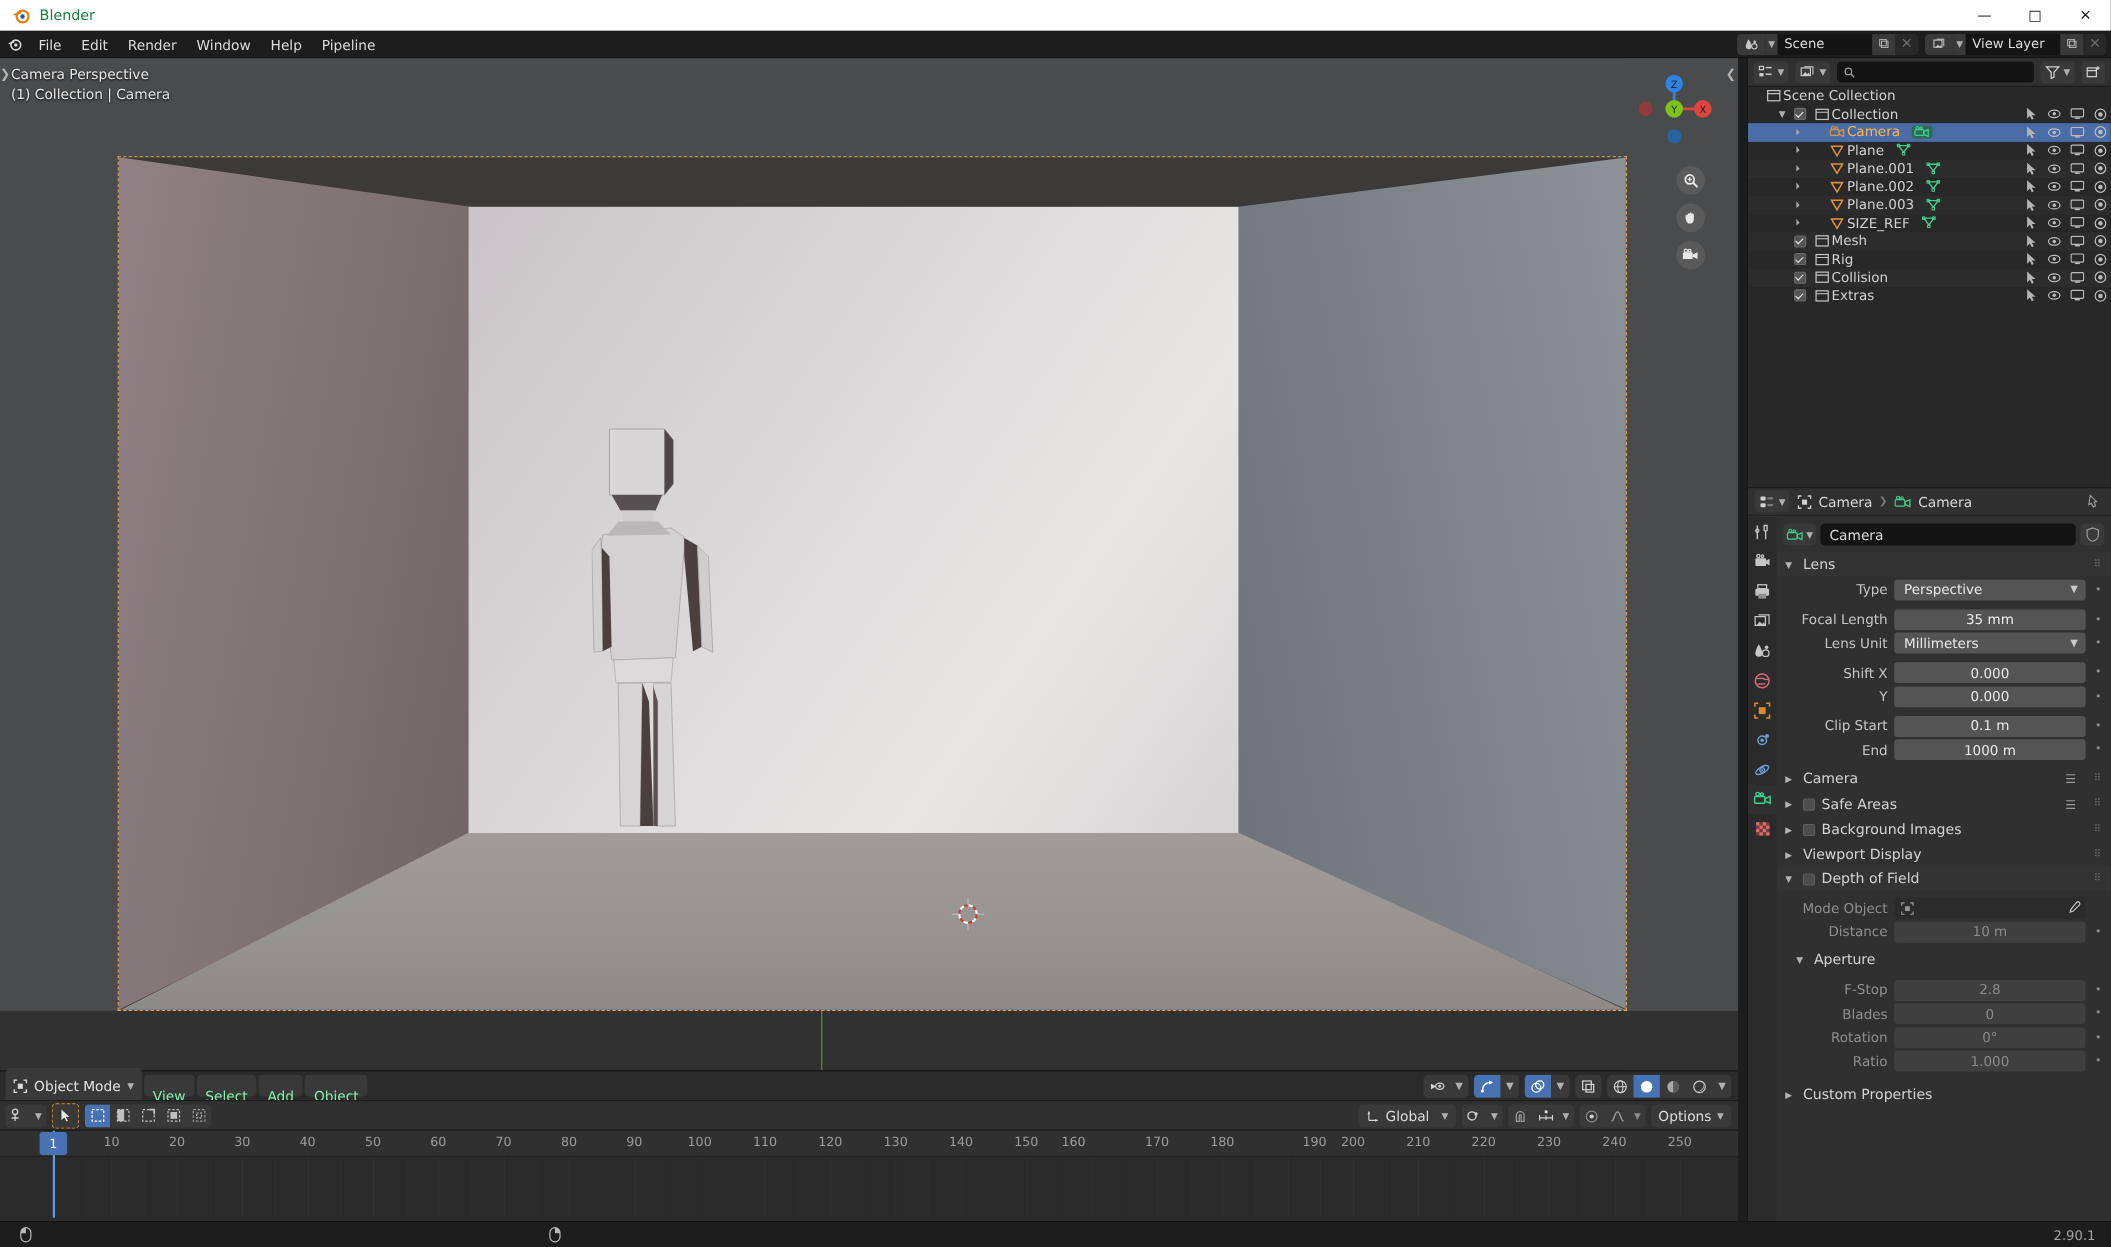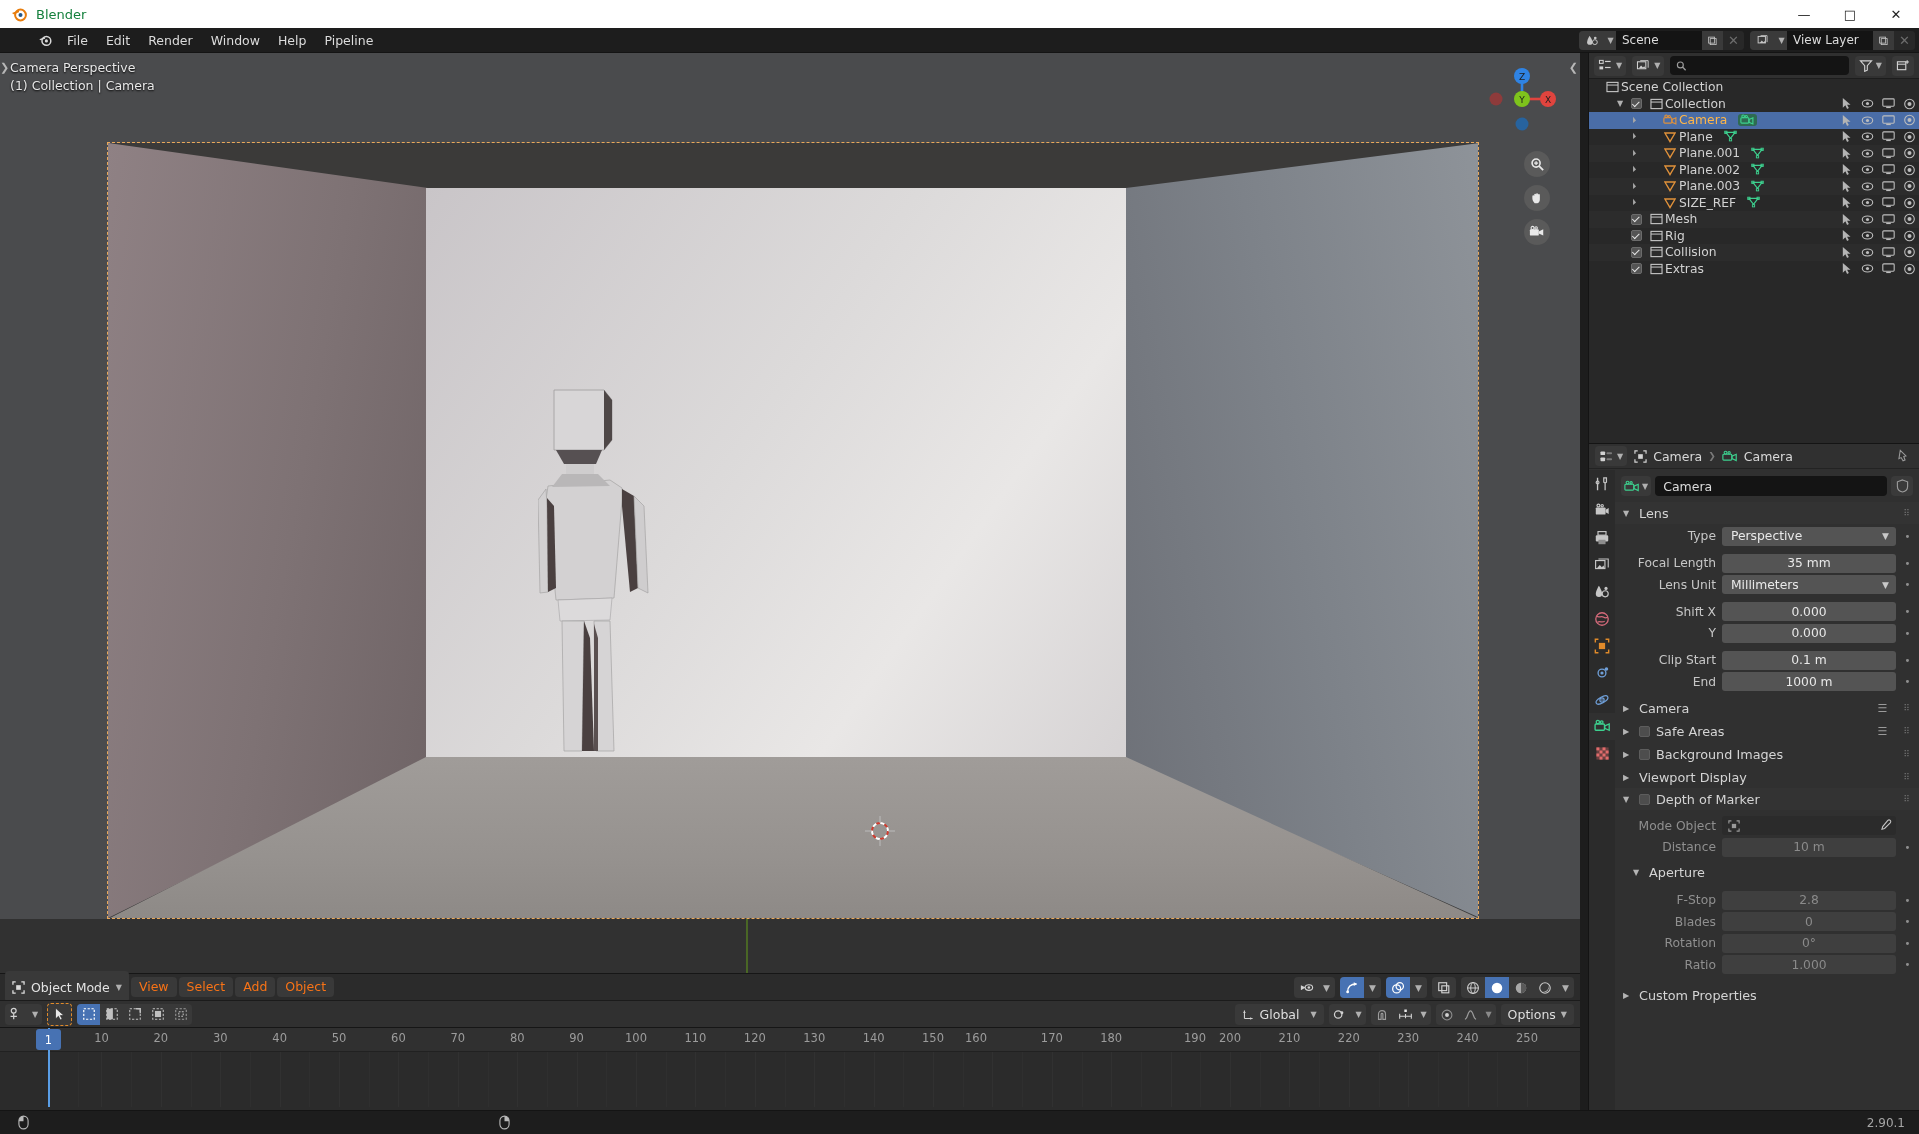--- a/index.html
+++ b/index.html
@@ -17,21 +17,21 @@
     font-size:13px;
   }
   #titlebar .tb-logo{ width:18px;height:18px;margin-right:8px;display:flex;align-items:center;justify-content:center;}
   #titlebar .tb-title{ font-size:13px; color:#15803d;}
   #titlebar .tb-spacer{ flex:1; }
   #titlebar .winbtn{ width:46px;height:28px;display:flex;align-items:center;justify-content:center;color:#222;font-size:13px;}
 
   
   #topbar{
     height:25px; background:#1d1d1d; display:flex; align-items:center;
-    border-bottom:1px solid #141414; position:relative;padding-left:32px;
+    border-bottom:1px solid #141414; position:relative;
   }
   #topbar .bl-icon{ width:26px;height:25px;display:flex;align-items:center;justify-content:center;}
   .menu-item{
     height:25px; line-height:25px; padding:0 9px; color:#dcdcdc; font-size:12.5px; white-space:nowrap;
   }
   .tabs{ display:flex; align-items:flex-end; height:25px; margin-left:18px; }
   .wtab{
     height:21px; line-height:21px; padding:0 11px; font-size:12.5px; color:#9a9a9a;
     background:#2b2b2b; margin-right:1px; border-radius:3px 3px 0 0; white-space:nowrap;
   }
@@ -99,21 +99,21 @@
   .gizmo{ position:absolute; right:22px; top:10px; width:72px;height:72px;}
   .navbtn{ position:absolute; right:30px; width:26px;height:26px;border-radius:50%;background:#5a5a5a;
            display:flex;align-items:center;justify-content:center;color:#e3e3e3;}
   
   #vpheader{
     position:absolute; left:0; top:920px; width:1580px; height:27px;
     background:#2b2b2b; display:flex; align-items:center; padding-left:5px; gap:2px;
     border-top:1px solid #161616;
   }
   .modebtn{ display:flex;align-items:center;gap:6px;height:20px;padding:16px 7px;background:#393939;border-radius:4px;color:#e3e3e3;font-size:12.5px;}
-  .hbtn{ height:20px;line-height:20px;padding:0 8px;background:#393939;border-radius:4px;color:#f97316;font-size:12.5px;}
+  .hbtn{ height:20px;line-height:20px;padding:10px 8px;background:#393939;border-radius:4px;color:#86efac;font-size:12.5px;}
   .vph-right{ position:absolute; right:6px; top:3px; display:flex; align-items:center; gap:5px;}
   .grp{ display:flex;align-items:center;background:#393939;border-radius:4px;height:21px;overflow:hidden;}
   .grp .gi{ width:24px;height:21px;display:flex;align-items:center;justify-content:center;color:#d2d2d2;}
   .grp .gi.on{ background:#4772b3;color:#fff;}
   .grp .gi.chev{ width:17px;color:#b0b0b0;font-size:9px;}
   
   #toolbar2{
     position:absolute; left:0; top:947px; width:1580px; height:27px;
     background:#303030; display:flex; align-items:center; padding-left:5px; gap:5px;
     border-top:1px solid #1b1b1b;
@@ -1466,21 +1466,21 @@
           <div class="panel-head" style="background:transparent;margin-top:1px;">
             <span class="tri">▶</span>
             <span>Viewport Display</span>
             <span class="grip" style="margin-left:auto">⠿</span>
           </div>
         </div>
 
       <div class="panel-head" style="margin-top:0;">
         <span class="tri">▼</span>
         <span class="pr-cbx"></span>
-        <span>Depth of Marker</span>
+        <span>Depth of Field</span>
         <span class="grip">⠿</span>
       </div>
       <div class="prow" style="margin-top:6px;">
         <span class="plabel dim">Mode Object</span>
         <span class="pfield obj">
           <svg width="12" height="12" viewBox="0 0 14 14">
               <path d="M1 4 V1 H4 M10 1 H13 V4 M13 10 V13 H10 M4 13 H1 V10" fill="none" stroke="#9a9a9a" stroke-width="1.3"></path>
               <rect x="4.5" y="4.5" width="5" height="5" fill="#9a9a9a"></rect>
             </svg>
           <span style="margin-left:auto;margin-right:4px;">

